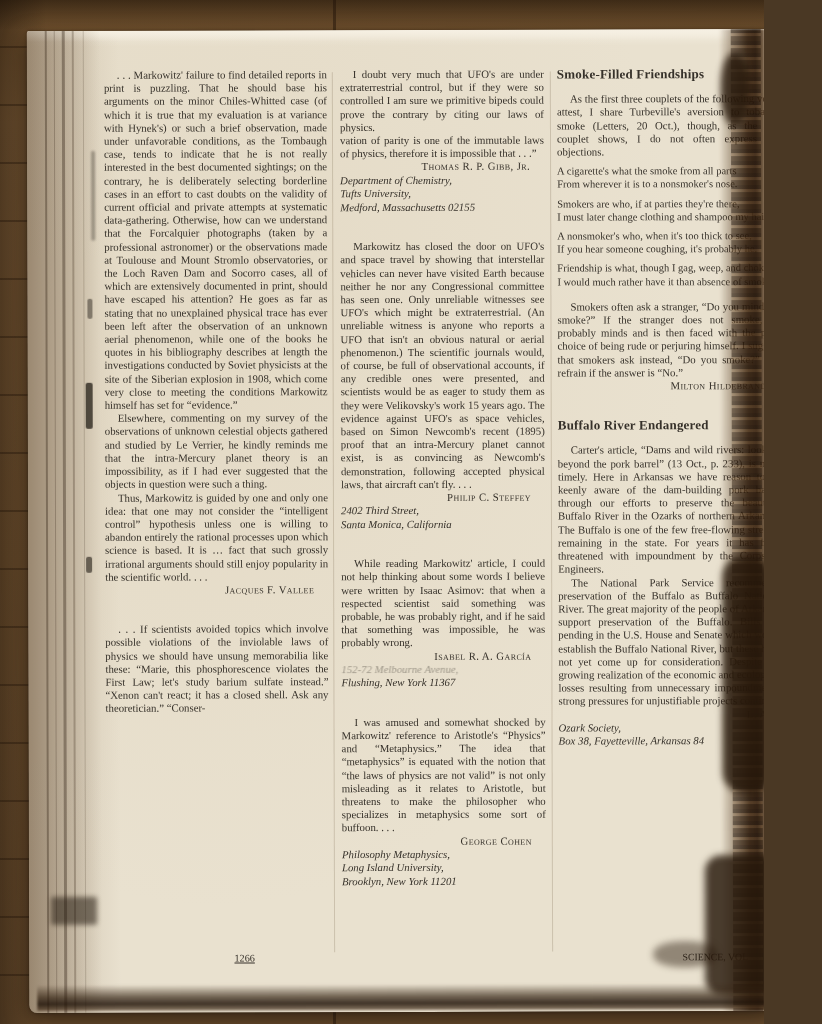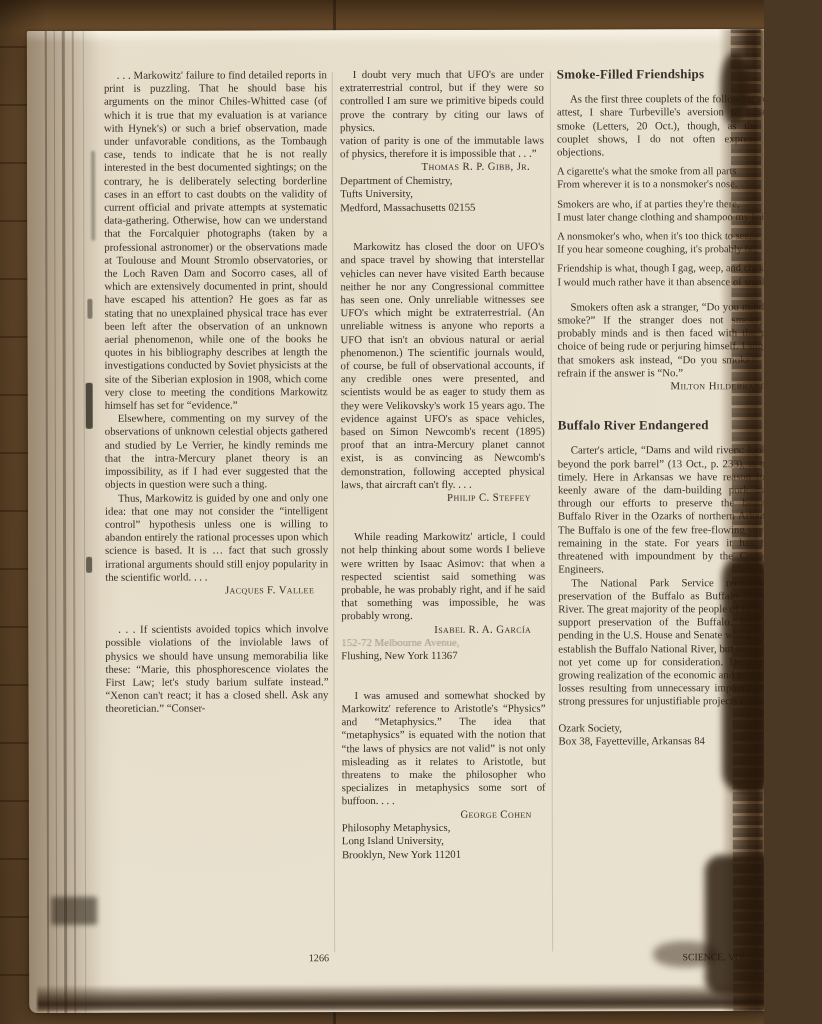--- a/index.html
+++ b/index.html
@@ -64,26 +64,26 @@
 
   
   .textflow{position:absolute;left:77px;top:38px;display:flex;gap:13px;color:#36312a;}
   .col{width:223px;font-size:10.8px;line-height:13.2px;text-align:justify;}
   .col.c2{width:204px;}
   .col.c1,.col.c3{display:flex;flex-direction:column;height:896px;}
   .blk{margin:0;}
   .blk.para{text-indent:13px;}
   .blk.parac{text-indent:0;}
   .blk.sig{text-align:right;padding-right:14px;font-variant:small-caps;letter-spacing:.4px;}
-  .blk.addr{text-align:left;line-height:13.5px;}
+  .blk.addr{font-style:italic;text-align:left;line-height:13.5px;}
   .blk.addr .line{white-space:nowrap;}
   .blk.head{font-weight:700;font-size:13px;text-align:left;letter-spacing:.2px;}
   .blk.verse{margin-top:6px;font-size:10.5px;}
   .blk.verse .line{padding-left:16px;text-indent:-16px;text-align:left;}
-  .blk.pagenum{margin-top:auto;padding-left:54px;font-size:10.2px;text-align:right;text-indent:0;}
+  .blk.pagenum{margin-top:auto;padding-left:54px;font-size:10.2px;text-align:center;text-indent:0;text-decoration:underline;}
   .blk.footer{margin-top:auto;font-size:9.8px;font-variant:small-caps;text-align:right;padding-right:34px;}
   .gap1{margin-top:12px;} .gap2{margin-top:26px;}
   .faded{opacity:.42;filter:blur(.5px);}
 </style>
 </head>
 <body>
 
 <div class="scene">
   <div class="seam s1"></div>
   <div class="seam s2"></div>
@@ -117,20 +117,24 @@
           <div class="blk para">I doubt very much that UFO's are under extraterrestrial control, but if they were so controlled I am sure we primitive bipeds could prove the contrary by citing our laws of physics.</div>
           <div class="blk parac">vation of parity is one of the immutable laws of physics, therefore it is impossible that . . .”</div>
           <div class="blk sig">Thomas R. P. Gibb, Jr.</div>
           <div class="blk addr">
             <div class="line">Department of Chemistry,</div>
             <div class="line">Tufts University,</div>
             <div class="line">Medford, Massachusetts 02155</div>
           </div>
           <div class="blk para gap2">Markowitz has closed the door on UFO's and space travel by showing that interstellar vehicles can never have visited Earth because neither he nor any Congressional committee has seen one. Only unreliable witnesses see UFO's which might be extraterrestrial. (An unreliable witness is anyone who reports a UFO that isn't an obvious natural or aerial phenomenon.) The scientific journals would, of course, be full of observational accounts, if any credible ones were presented, and scientists would be as eager to study them as they were Velikovsky's work 15 years ago. The evidence against UFO's as space vehicles, based on Simon Newcomb's recent (1895) proof that an intra-Mercury planet cannot exist, is as convincing as Newcomb's demonstration, following accepted physical laws, that aircraft can't fly. . . .</div>
           <div class="blk sig">Philip C. Steffey</div>
+          <div class="blk addr">
+            <div class="line">2402 Third Street,</div>
+            <div class="line">Santa Monica, California</div>
+          </div>
           <div class="blk para gap2">While reading Markowitz' article, I could not help thinking about some words I believe were written by Isaac Asimov: that when a respected scientist said something was probable, he was probably right, and if he said that something was impossible, he was probably wrong.</div>
           <div class="blk sig">Isabel R. A. García</div>
           <div class="blk addr faded">
             <div class="line">152-72 Melbourne Avenue,</div>
           </div>
           <div class="blk addr">
             <div class="line">Flushing, New York 11367</div>
           </div>
           <div class="blk para gap2">I was amused and somewhat shocked by Markowitz' reference to Aristotle's “Physics” and “Metaphysics.” The idea that “metaphysics” is equated with the notion that “the laws of physics are not valid” is not only misleading as it relates to Aristotle, but threatens to make the philosopher who specializes in metaphysics some sort of buffoon. . . .</div>
           <div class="blk sig">George Cohen</div>

